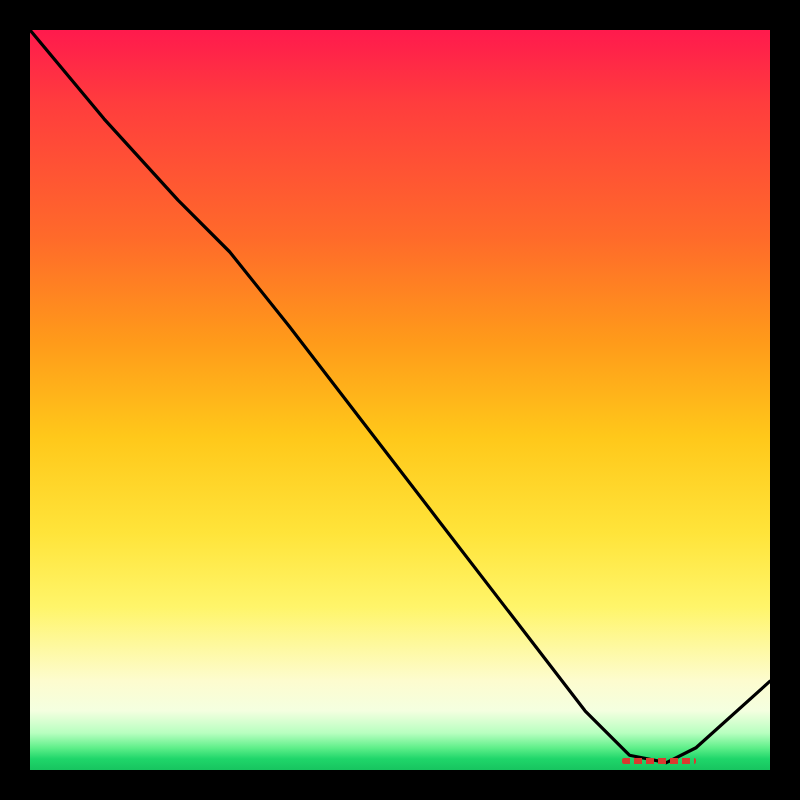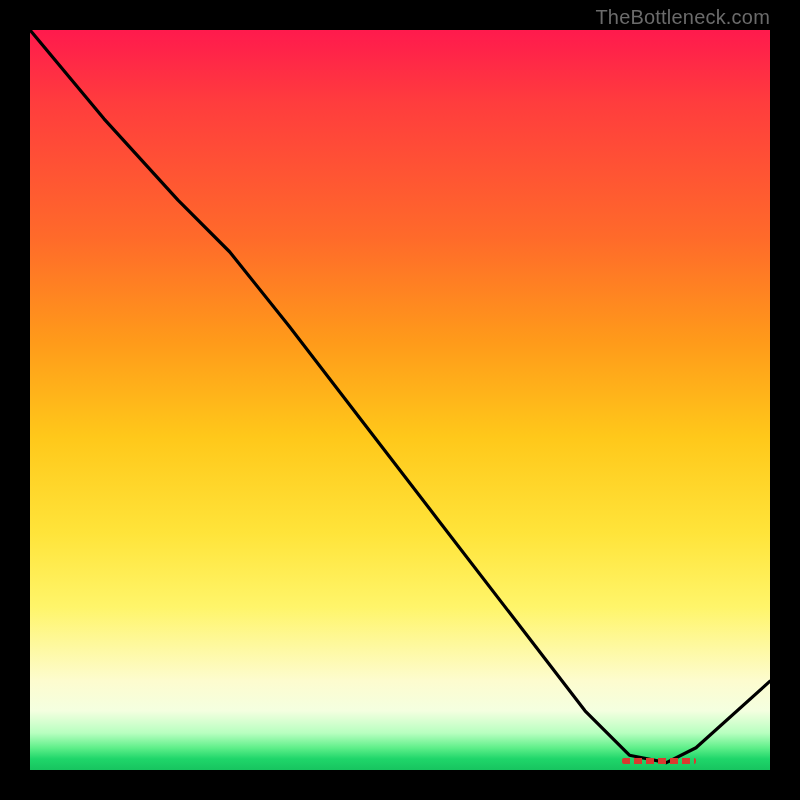--- a/index.html
+++ b/index.html
@@ -81,14 +81,13 @@
 
   <div class="plot">
 
     <svg class="curve" viewBox="0 0 740 740" preserveAspectRatio="none">
       <path id="curve-path" fill="none" stroke="#000" stroke-width="3.2" stroke-linecap="round" stroke-linejoin="round" d="M0.0 0.0 L74.0 88.8 L148.0 170.2 L199.8 222.0 L259.0 296.0 L333.0 392.2 L407.0 488.4 L481.0 584.6 L555.0 680.8 L599.4 725.2 L636.4 732.6 L666.0 717.8 L740.0 651.2"></path>
     </svg>
 
     <div class="dash" id="optimal-dash" style="left: 592px; width: 74px; top: 728.12px;"></div>
   </div>
 
-  <div class="attribution">TheBottleneck.com</div>
 </div>
 
 </body></html>

